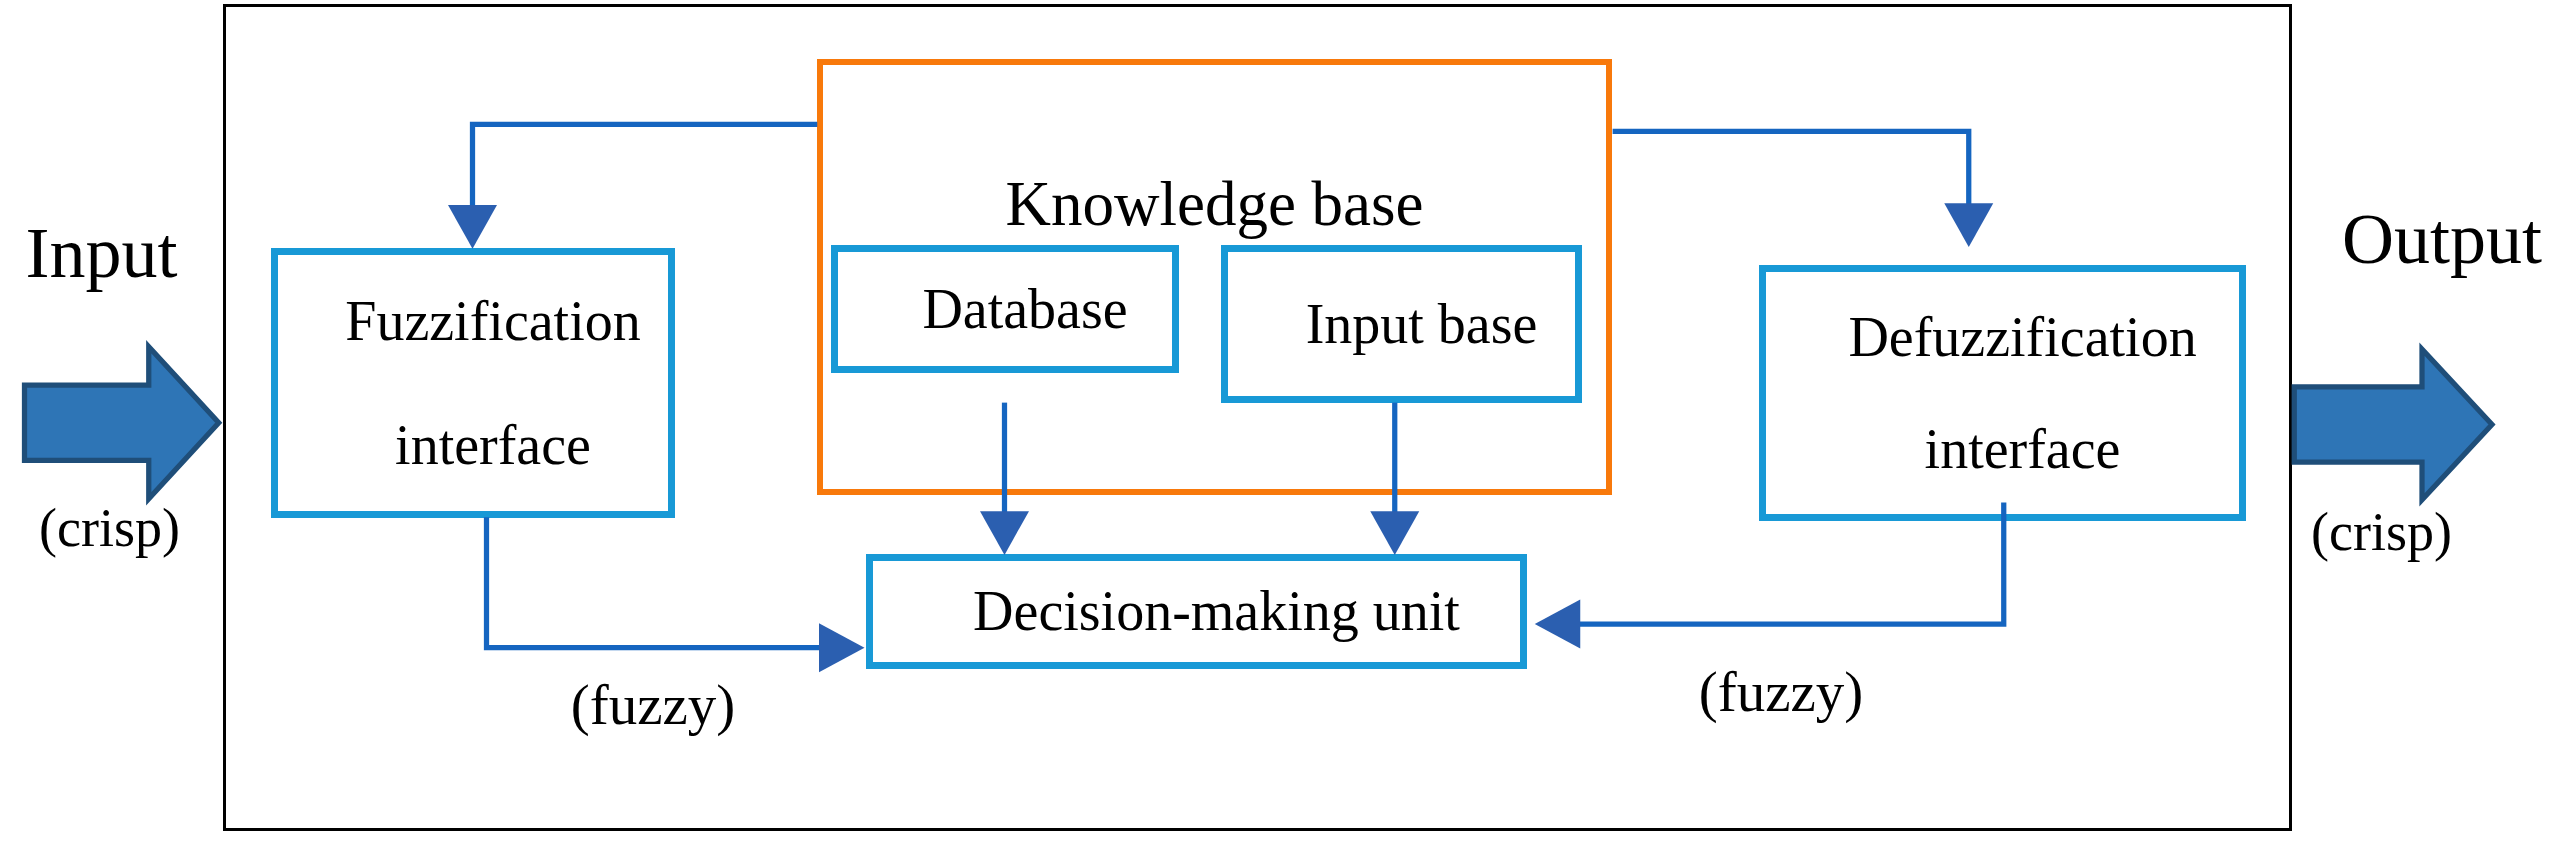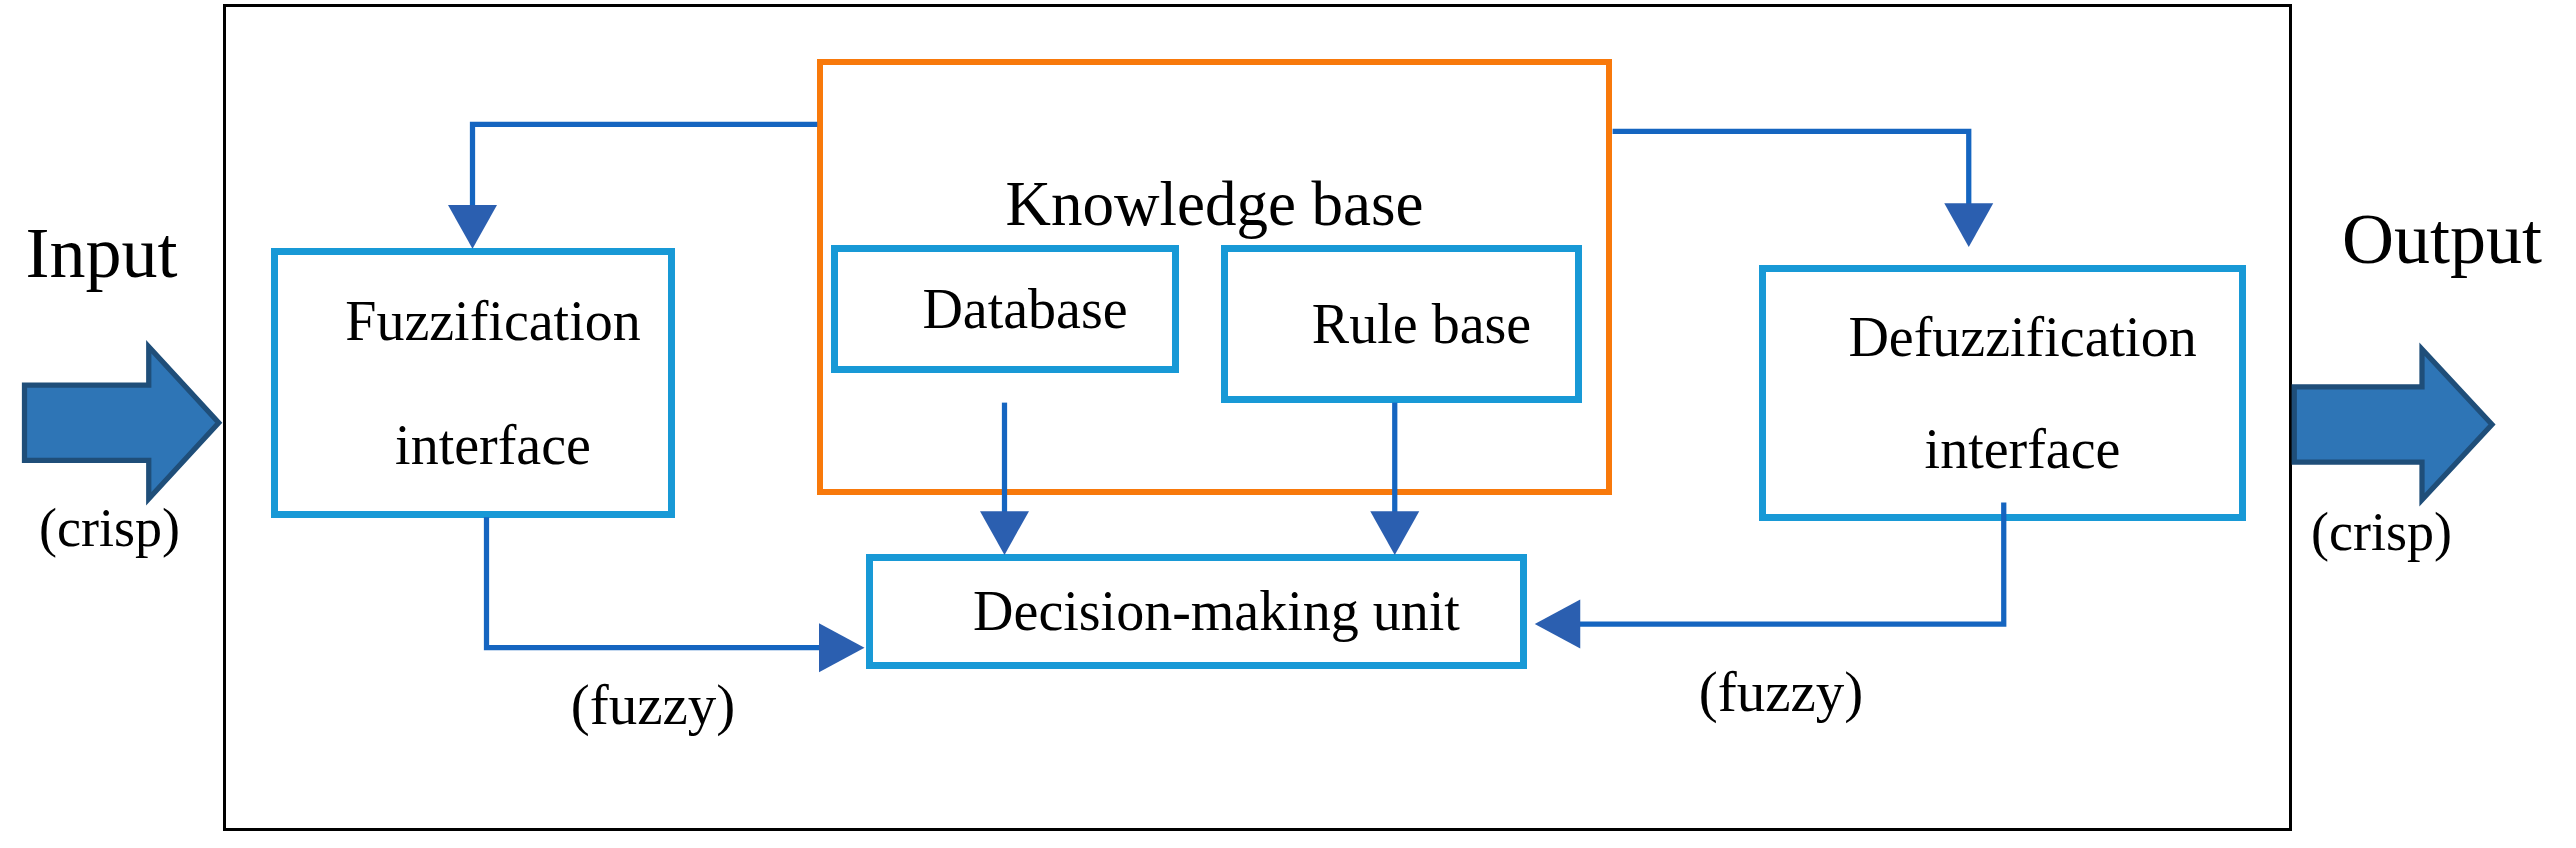--- a/index.html
+++ b/index.html
@@ -65,21 +65,21 @@
   <div class="side-label" style="left:2307px;top:203px;width:270px;">Output</div>
   <div class="sub-label" style="left:2294px;top:505px;width:175px;">(crisp)</div>
 
   <div class="node kb" style="left:817px;top:59px;width:795px;height:436px;">
     <div class="kb-title">Knowledge base</div>
   </div>
   <div class="node" style="left:831px;top:245px;width:348px;height:128px;">
     <span>Database</span>
   </div>
   <div class="node" style="left:1221px;top:245px;width:361px;height:158px;">
-    <span>Rule base</span>
+    <span>Input base</span>
   </div>
 
   <div class="node two-line" style="left:271px;top:248px;width:404px;height:270px;">
     <span>Fuzzification</span>
     <span>interface</span>
   </div>
 
   <div class="node two-line" style="left:1759px;top:247px;width:487px;height:256px;row-gap:47px;margin-top:18px;">
     <span>Defuzzification</span>
     <span>interface</span>

